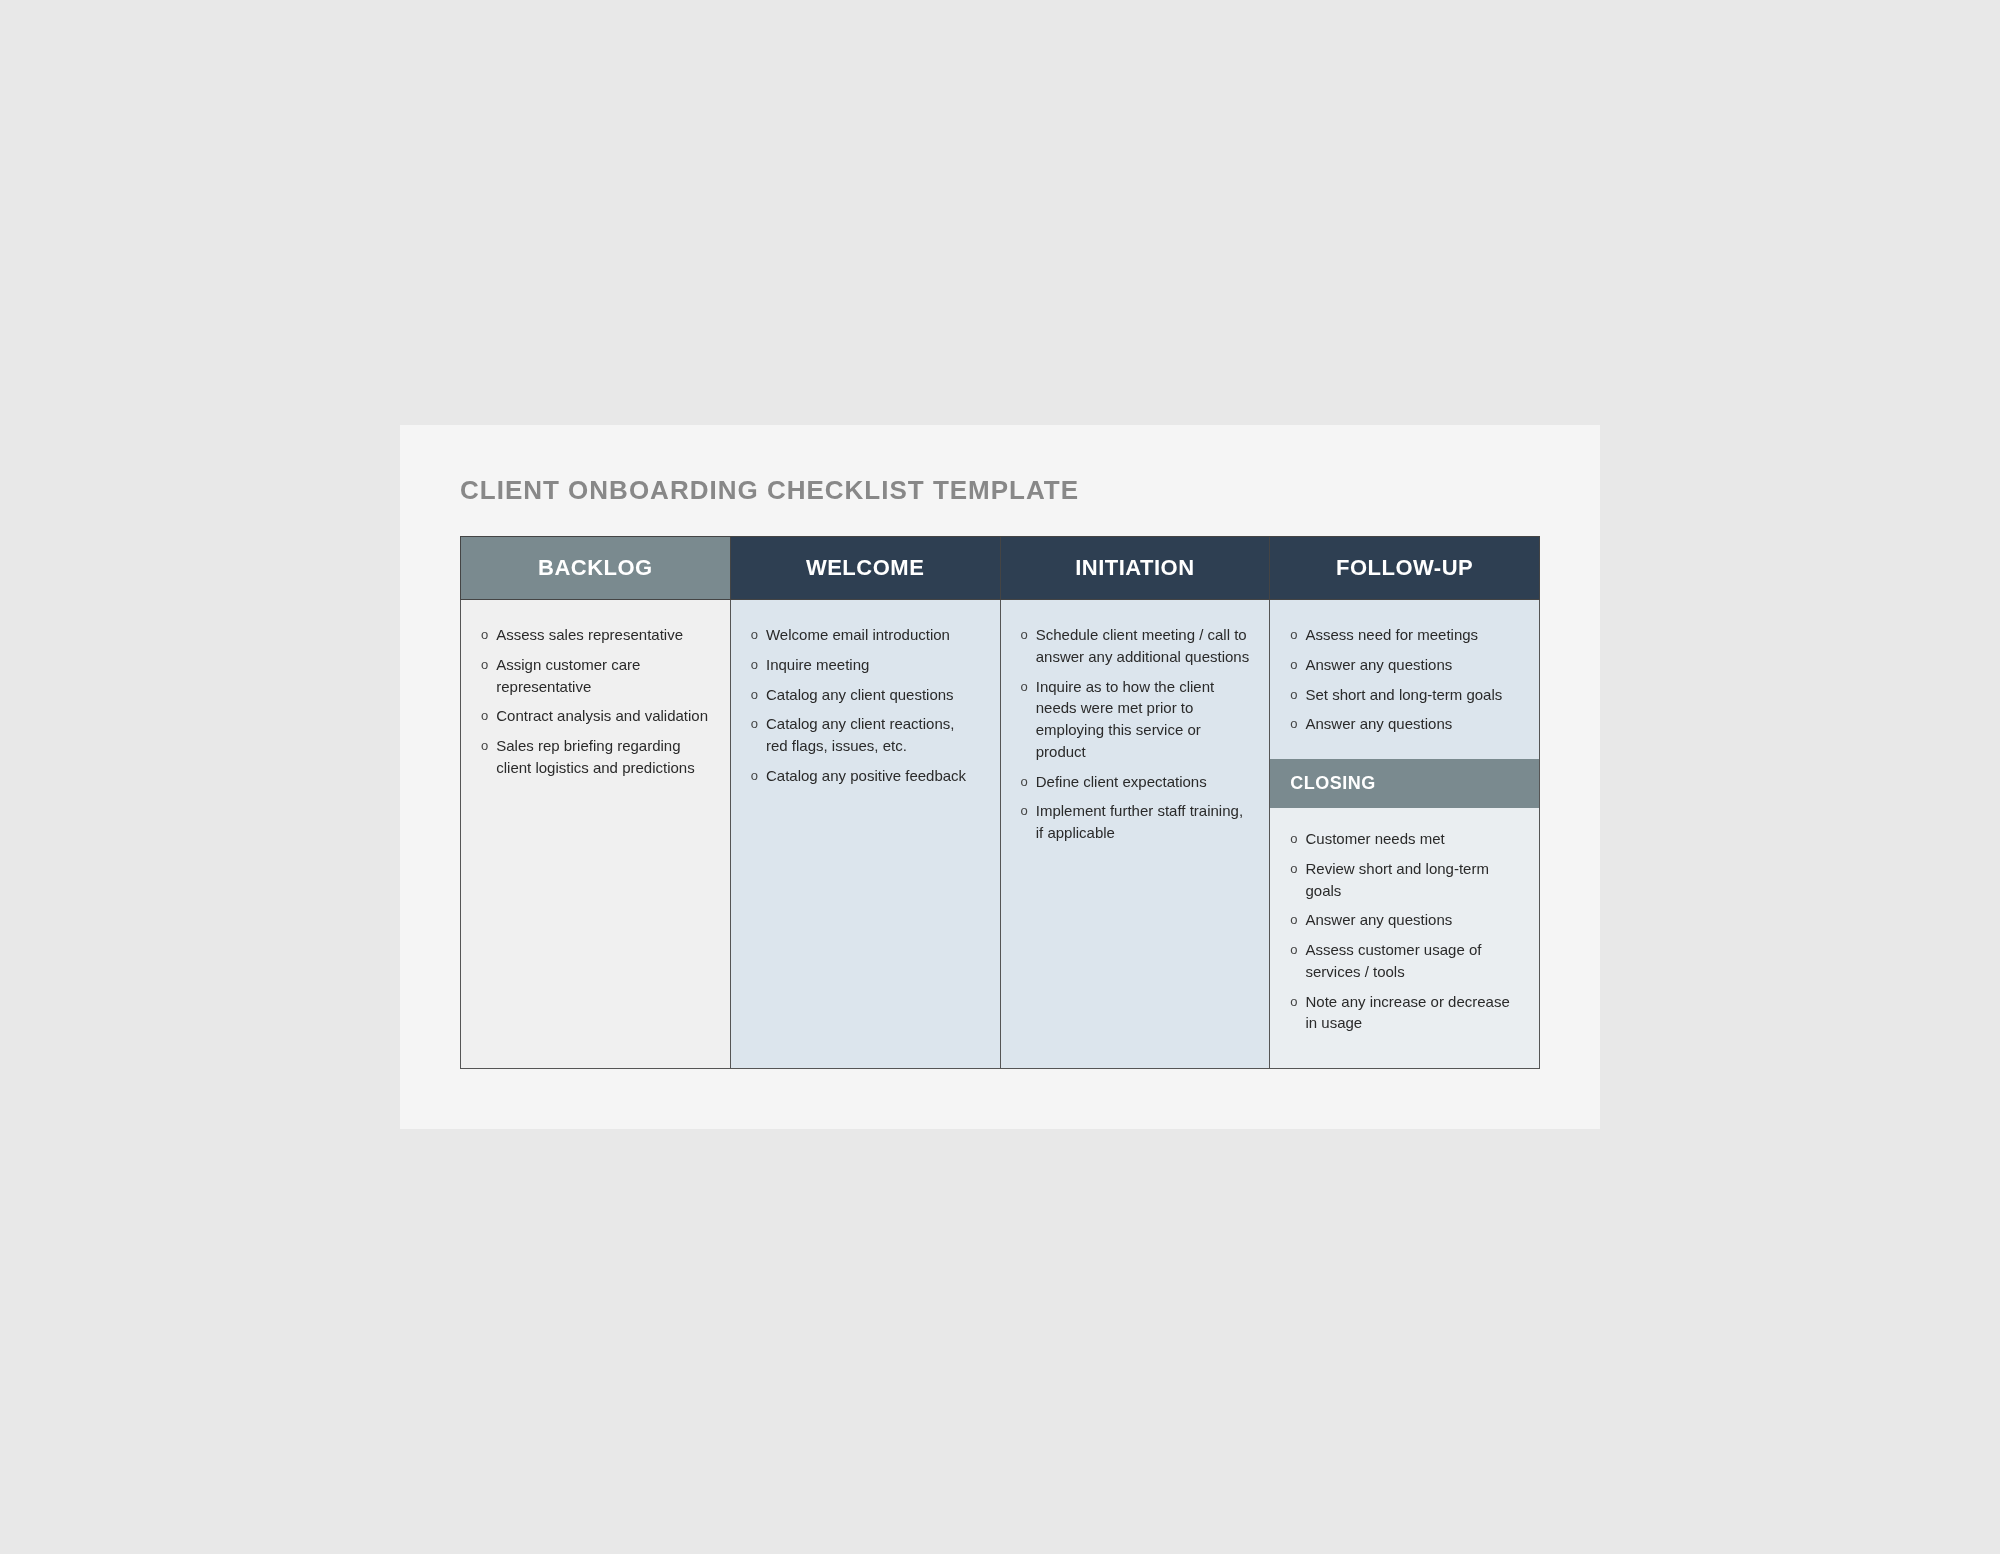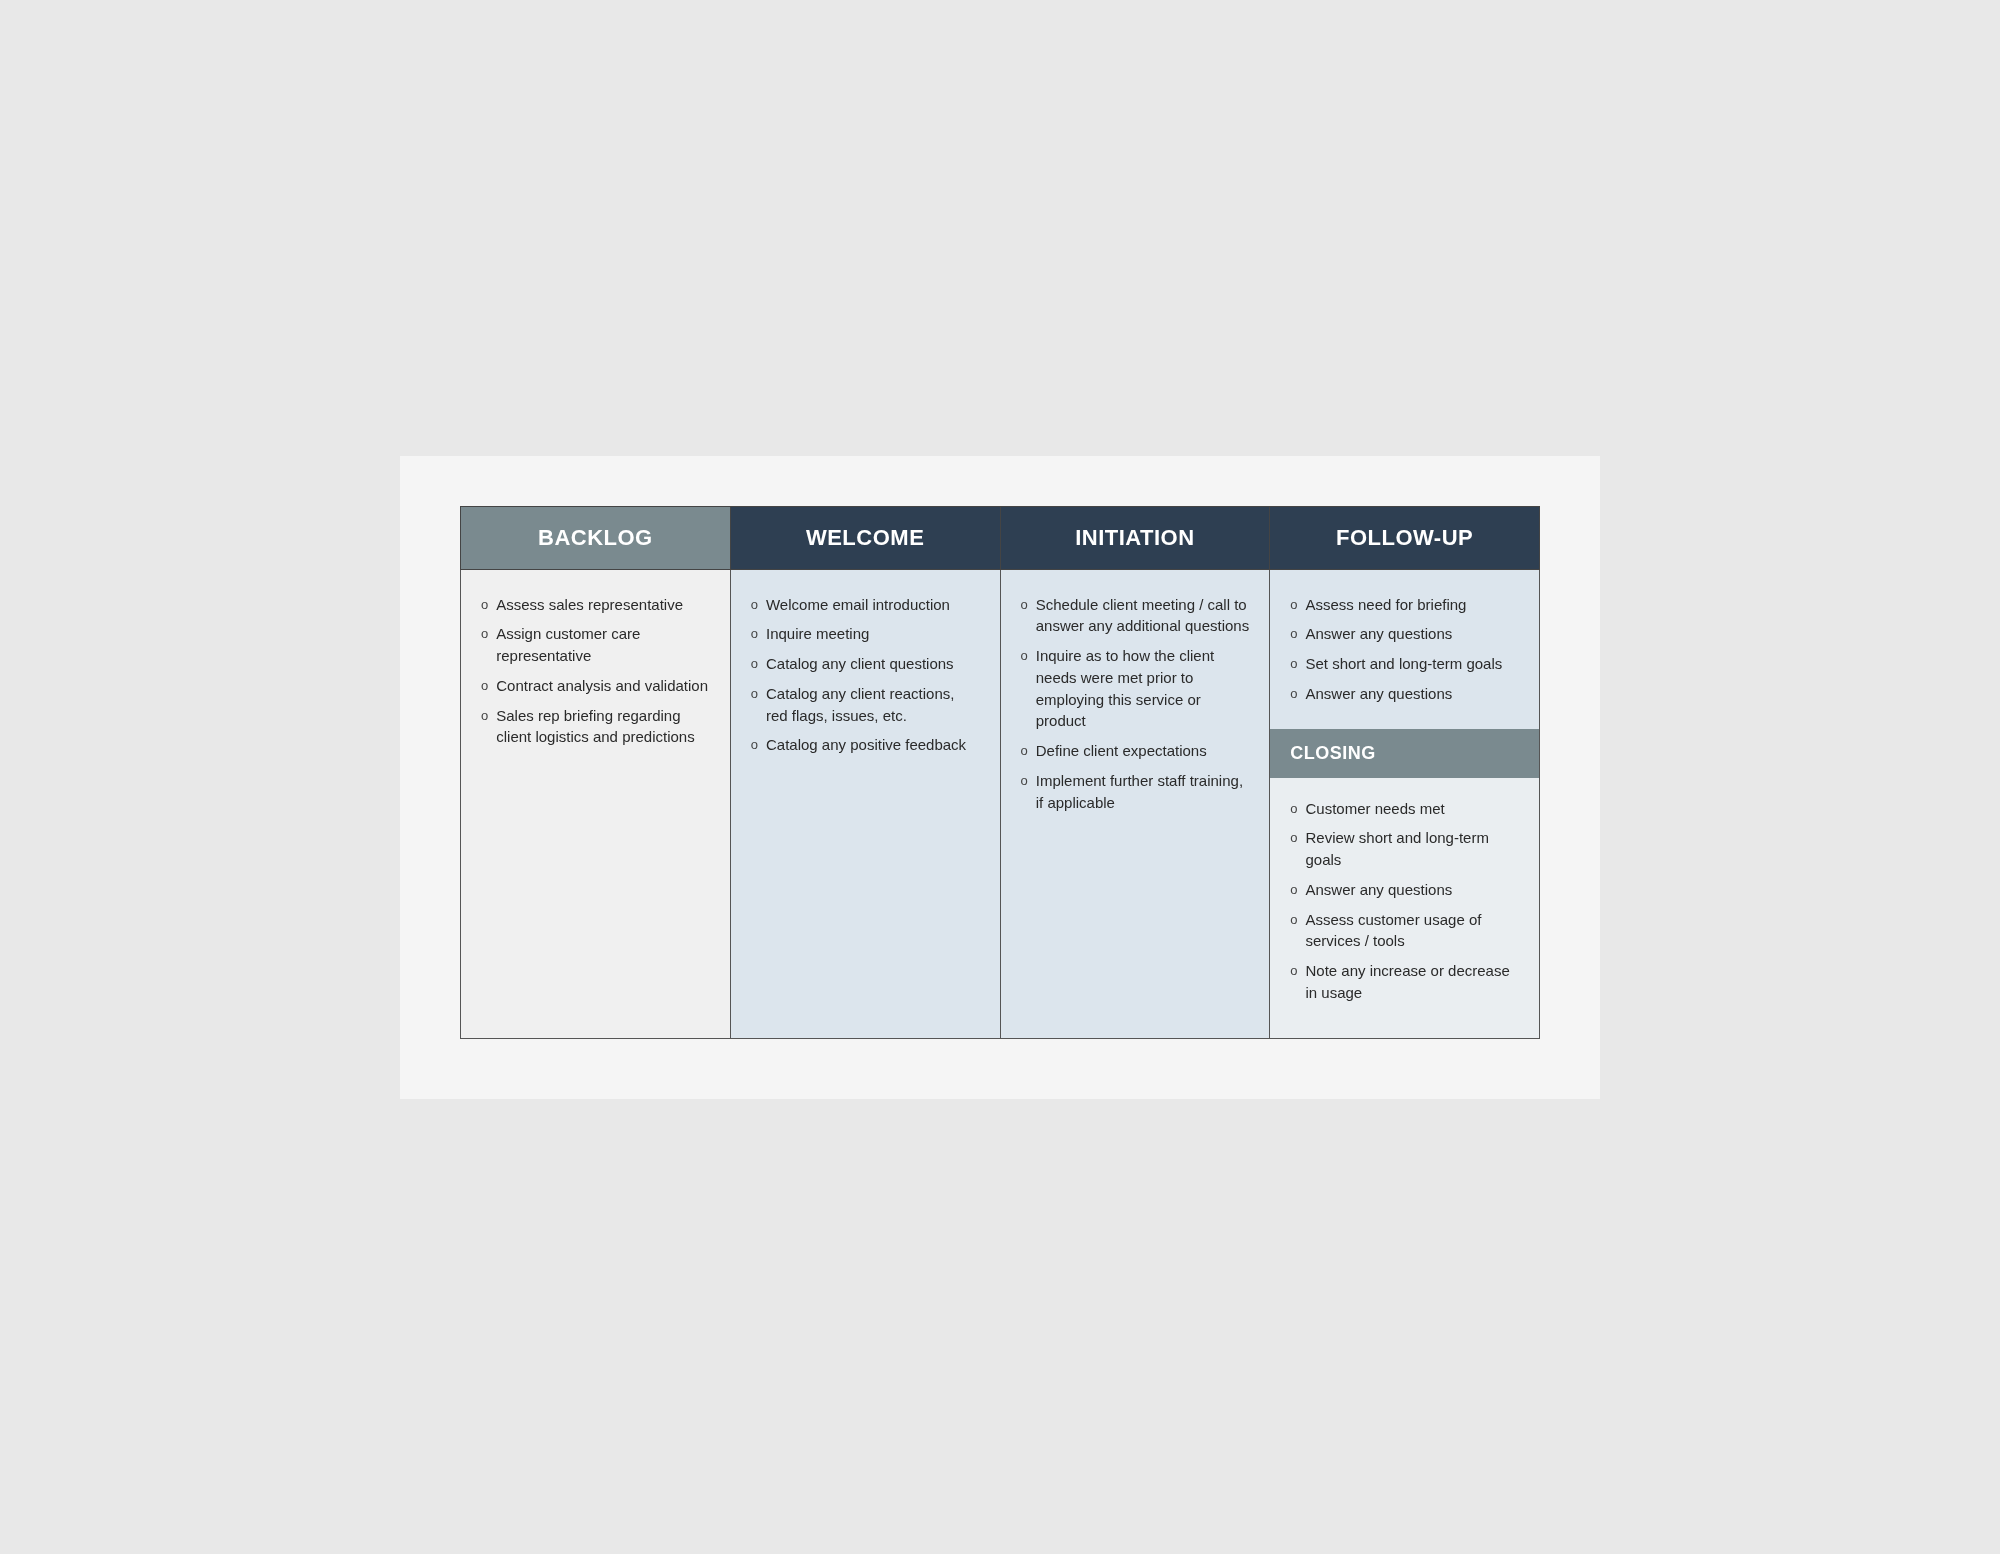--- a/index.html
+++ b/index.html
@@ -144,20 +144,21 @@
 
     .col-width-1 { width: 25%; }
     .col-width-2 { width: 25%; }
     .col-width-3 { width: 25%; }
     .col-width-4 { width: 25%; }
   </style>
 </head>
 <body>
 
 <div class="page-container">
+  <h1 class="page-title">CLIENT ONBOARDING CHECKLIST TEMPLATE</h1>
 
   <table class="checklist-table">
     <colgroup>
       <col class="col-width-1">
       <col class="col-width-2">
       <col class="col-width-3">
       <col class="col-width-4">
     </colgroup>
     <thead>
       <tr>
@@ -235,21 +236,21 @@
                 <span class="item-text">Implement further staff training, if applicable</span>
               </li>
             </ul>
         </td>
 
         <td class="col-body follow-up-body">
           <div class="follow-up-top">
             <ul class="checklist">
             <li>
                   <span class="bullet">o</span>
-                  <span class="item-text">Assess need for briefing</span>
+                  <span class="item-text">Assess need for meetings</span>
                 </li>
                 <li>
                   <span class="bullet">o</span>
                   <span class="item-text">Answer any questions</span>
                 </li>
                 <li>
                   <span class="bullet">o</span>
                   <span class="item-text">Set short and long-term goals</span>
                 </li>
                 <li>

